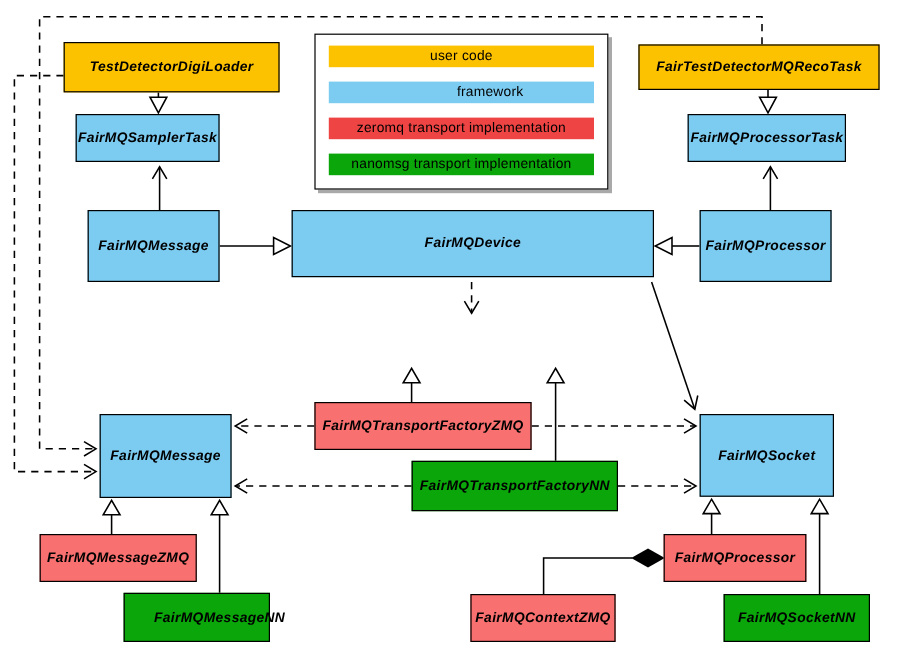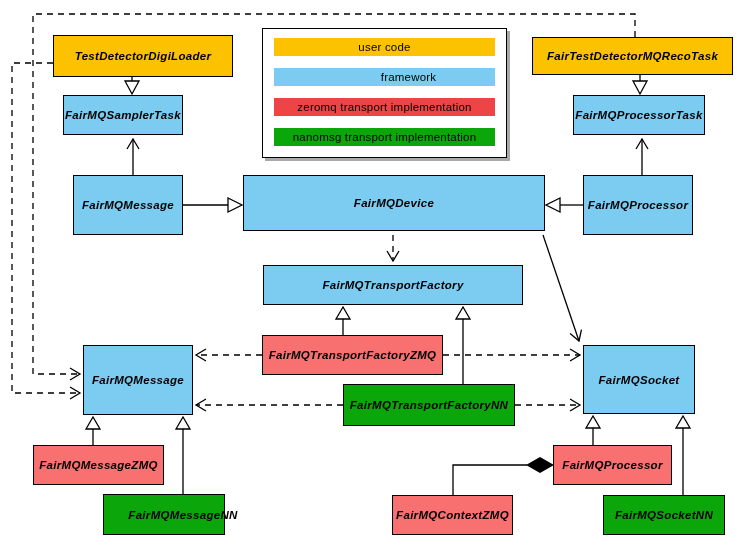--- a/index.html
+++ b/index.html
@@ -96,21 +96,20 @@
   <div class="node" style="left: 73px; top: 175px; width: 110px; height: 60px; background-color: rgb(124, 203, 240);">FairMQMessage</div>
 
   <div class="node" style="left: 243px; top: 175px; width: 302px; height: 56px; background-color: rgb(124, 203, 240);">FairMQDevice</div>
 
   <div class="node" style="left: 583px; top: 175px; width: 110px; height: 60px; background-color: rgb(124, 203, 240);">FairMQProcessor</div>
 
   <div class="node" style="left: 532px; top: 37px; width: 201px; height: 38px; background-color: rgb(252, 194, 0);">FairTestDetectorMQRecoTask</div>
 
   <div class="node abstract" style="left: 573px; top: 95px; width: 132px; height: 40px; background-color: rgb(124, 203, 240);">FairMQProcessorTask</div>
 
-  <div class="node abstract" style="left: 263px; top: 265px; width: 260px; height: 40px; background-color: rgb(124, 203, 240);">FairMQTransportFactory</div>
 
   <div class="node" style="left: 262px; top: 335px; width: 181px; height: 40px; background-color: rgb(248, 112, 111);">FairMQTransportFactoryZMQ</div>
 
   <div class="node" style="left: 343px; top: 384px; width: 172px; height: 42px; background-color: rgb(10, 166, 10); text-align: right;">FairMQTransportFactoryNN</div>
 
   <div class="node abstract" style="left: 83px; top: 345px; width: 110px; height: 70px; background-color: rgb(124, 203, 240);">FairMQMessage</div>
 
   <div class="node abstract" style="left: 583px; top: 345px; width: 112px; height: 69px; background-color: rgb(124, 203, 240);">FairMQSocket</div>
 
   <div class="node" style="left: 33px; top: 445px; width: 131px; height: 40px; background-color: rgb(248, 112, 111);">FairMQMessageZMQ</div>

